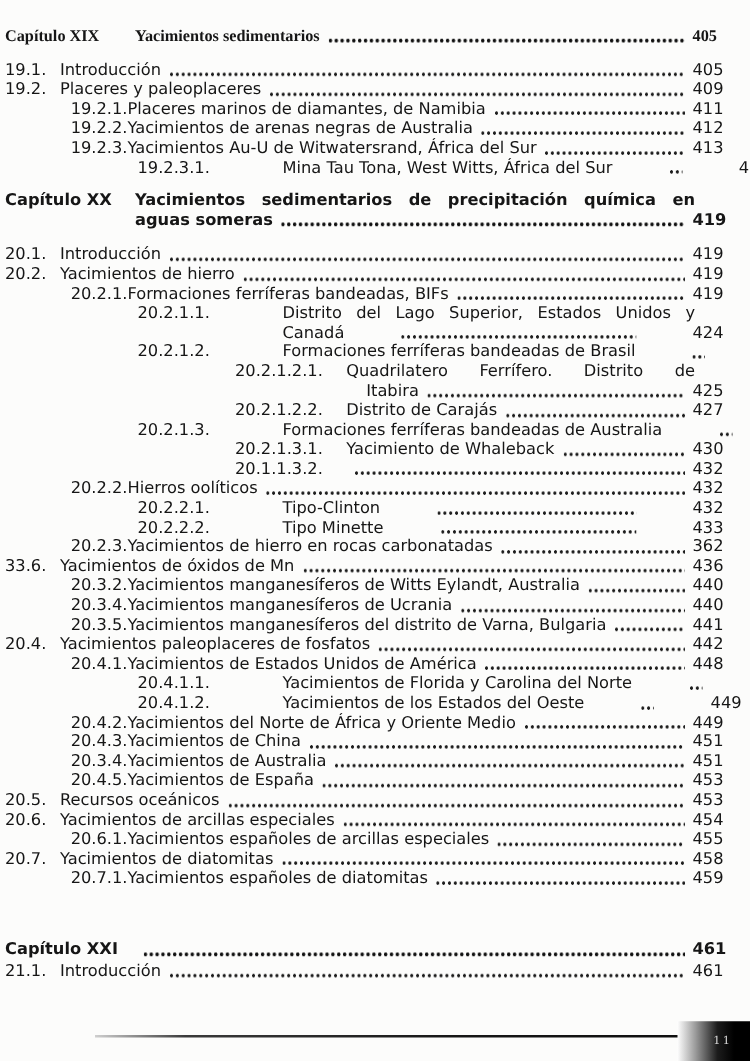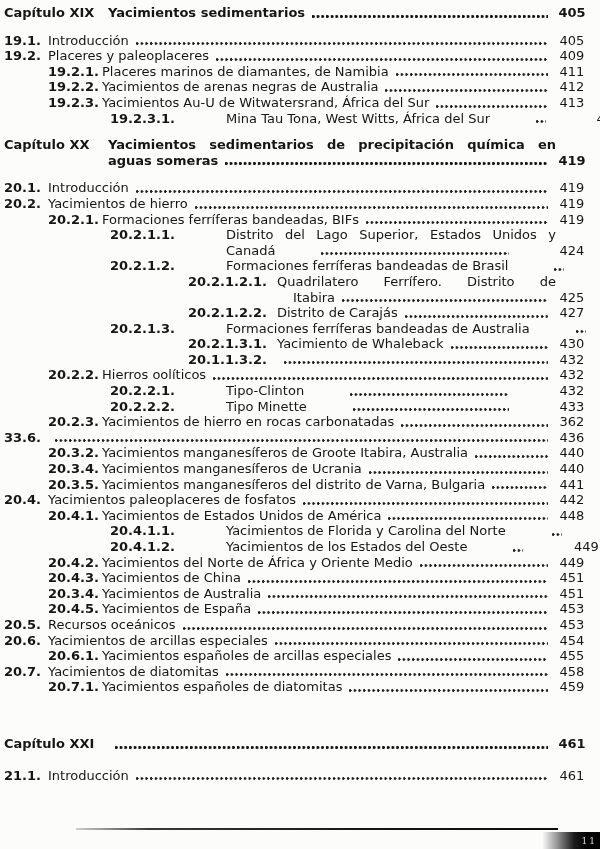--- a/index.html
+++ b/index.html
@@ -4,32 +4,32 @@
 <title>TOC</title>
 <style>
   html,body{margin:0;padding:0;}
   body{
     width:600px;height:849px;position:relative;overflow:hidden;
     background:#fcfcfb;color:#161616;
     font-family:"DejaVu Sans","Liberation Sans",sans-serif;
   }
   .page-inner{padding:5px 10px 0 4px;}
   .row{display:flex;align-items:baseline;line-height:15.6px;font-size:13px;}
-  .page-inner > :first-child{margin-top:0;}
+  .page-inner > :first-child{margin-top:16px;font-family:Liberation Serif, serif;}
 
   
   .lv1{padding-left:0;}
   .lv2{padding-left:44px;}
   .lv3{padding-left:106px;gap:39px;}
   .lv4{padding-left:184px;}
   .lv1 > .num{width:44px;}
-  .lv2 > .num{width:54px;}
+  .lv2 > .num{width:54px;text-align:right;}
   .lv3 > .num{width:77px;}
   .lv4 > .num{width:89px;}
-  .num{flex:none;white-space:nowrap;font-weight:bold;}
+  .num{flex:none;white-space:nowrap;}
   .title{flex:none;white-space:nowrap;}
 
   
   .lv3 > .cont-spacer{flex:none;width:77px;}
   .lv4 > .cont-spacer{flex:none;width:105px;}
 
   
   .just{flex:1 1 auto;text-align:justify;text-align-last:justify;padding-right:34px;white-space:normal;}
 
   
@@ -38,40 +38,40 @@
     margin:0 6px 2px 7px;
     background-image:radial-gradient(circle at 1.2px 50%, #1c1c1c 1.1px, transparent 1.5px);
     background-size:4.7px 3px;
     background-repeat:repeat-x;
     background-position:left bottom 1px;
   }
   .chapter .leader, .ch-line2 .leader{
     background-image:radial-gradient(circle at 1.3px 50%, #111 1.25px, transparent 1.65px);
   }
 
-  .page{flex:none;width:36px;text-align:center;white-space:nowrap;}
+  .page{flex:none;width:36px;text-align:left;white-space:nowrap;}
 
   
   .chapter, .chapter2-block{margin-top:11px;margin-bottom:12px;}
-  .chapter.extra-gap{margin-top:41px;margin-bottom:16px;}
+  .chapter.extra-gap{margin-top:41px;margin-bottom:2px;}
   .ch-label{flex:none;width:104px;font-weight:bold;white-space:nowrap;}
   .ch-spacer{flex:none;width:104px;}
   .chapter2-block .row{font-weight:bold;}
   .chapter .title, .chapter .page{font-weight:bold;}
   .ch-line2 .title{flex:none;}
 
   
   .footer-rule{
     position:absolute;left:76px;right:42px;bottom:19px;height:2px;
     background:linear-gradient(to right,#cfcfcf,#3a3a3a 15%,#161616 60%,#0e0e0e);
   }
   .footer-tab{
-    position:absolute;right:0;bottom:0;width:58px;height:17px;box-sizing:border-box;
+    position:absolute;right:0;bottom:0;width:58px;height:32px;box-sizing:border-box;
     background:linear-gradient(to right,#fdfdfd 0%,#9a9a9a 25%,#1c1c1c 55%,#000 78%);
-    display:flex;align-items:center;justify-content:flex-end;padding-right:3px;
+    display:flex;align-items:center;justify-content:flex-end;padding-right:14px;
     color:#dcdcdc;font-size:9px;letter-spacing:2px;
     font-family:"DejaVu Serif","Liberation Serif",serif;
   }
 </style>
 </head>
 <body>
 
 <div class="page-inner">
     <div class="row chapter">
       <span class="ch-label">Capítulo XIX</span>
@@ -217,26 +217,27 @@
       <span class="page">433</span>
     </div>
     <div class="row lv2">
       <span class="num">20.2.3.</span>
       <span class="title">Yacimientos de hierro en rocas carbonatadas</span>
       <span class="leader"></span>
       <span class="page">362</span>
     </div>
     <div class="row lv1">
       <span class="num">33.6.</span>
+      <span class="title">Yacimientos de óxidos de Mn</span>
       <span class="leader"></span>
       <span class="page">436</span>
     </div>
     <div class="row lv2">
       <span class="num">20.3.2.</span>
-      <span class="title">Yacimientos manganesíferos de Groote Itabira, Australia</span>
+      <span class="title">Yacimientos manganesíferos de Witts Eylandt, Australia</span>
       <span class="leader"></span>
       <span class="page">440</span>
     </div>
     <div class="row lv2">
       <span class="num">20.3.4.</span>
       <span class="title">Yacimientos manganesíferos de Ucrania</span>
       <span class="leader"></span>
       <span class="page">440</span>
     </div>
     <div class="row lv2">

